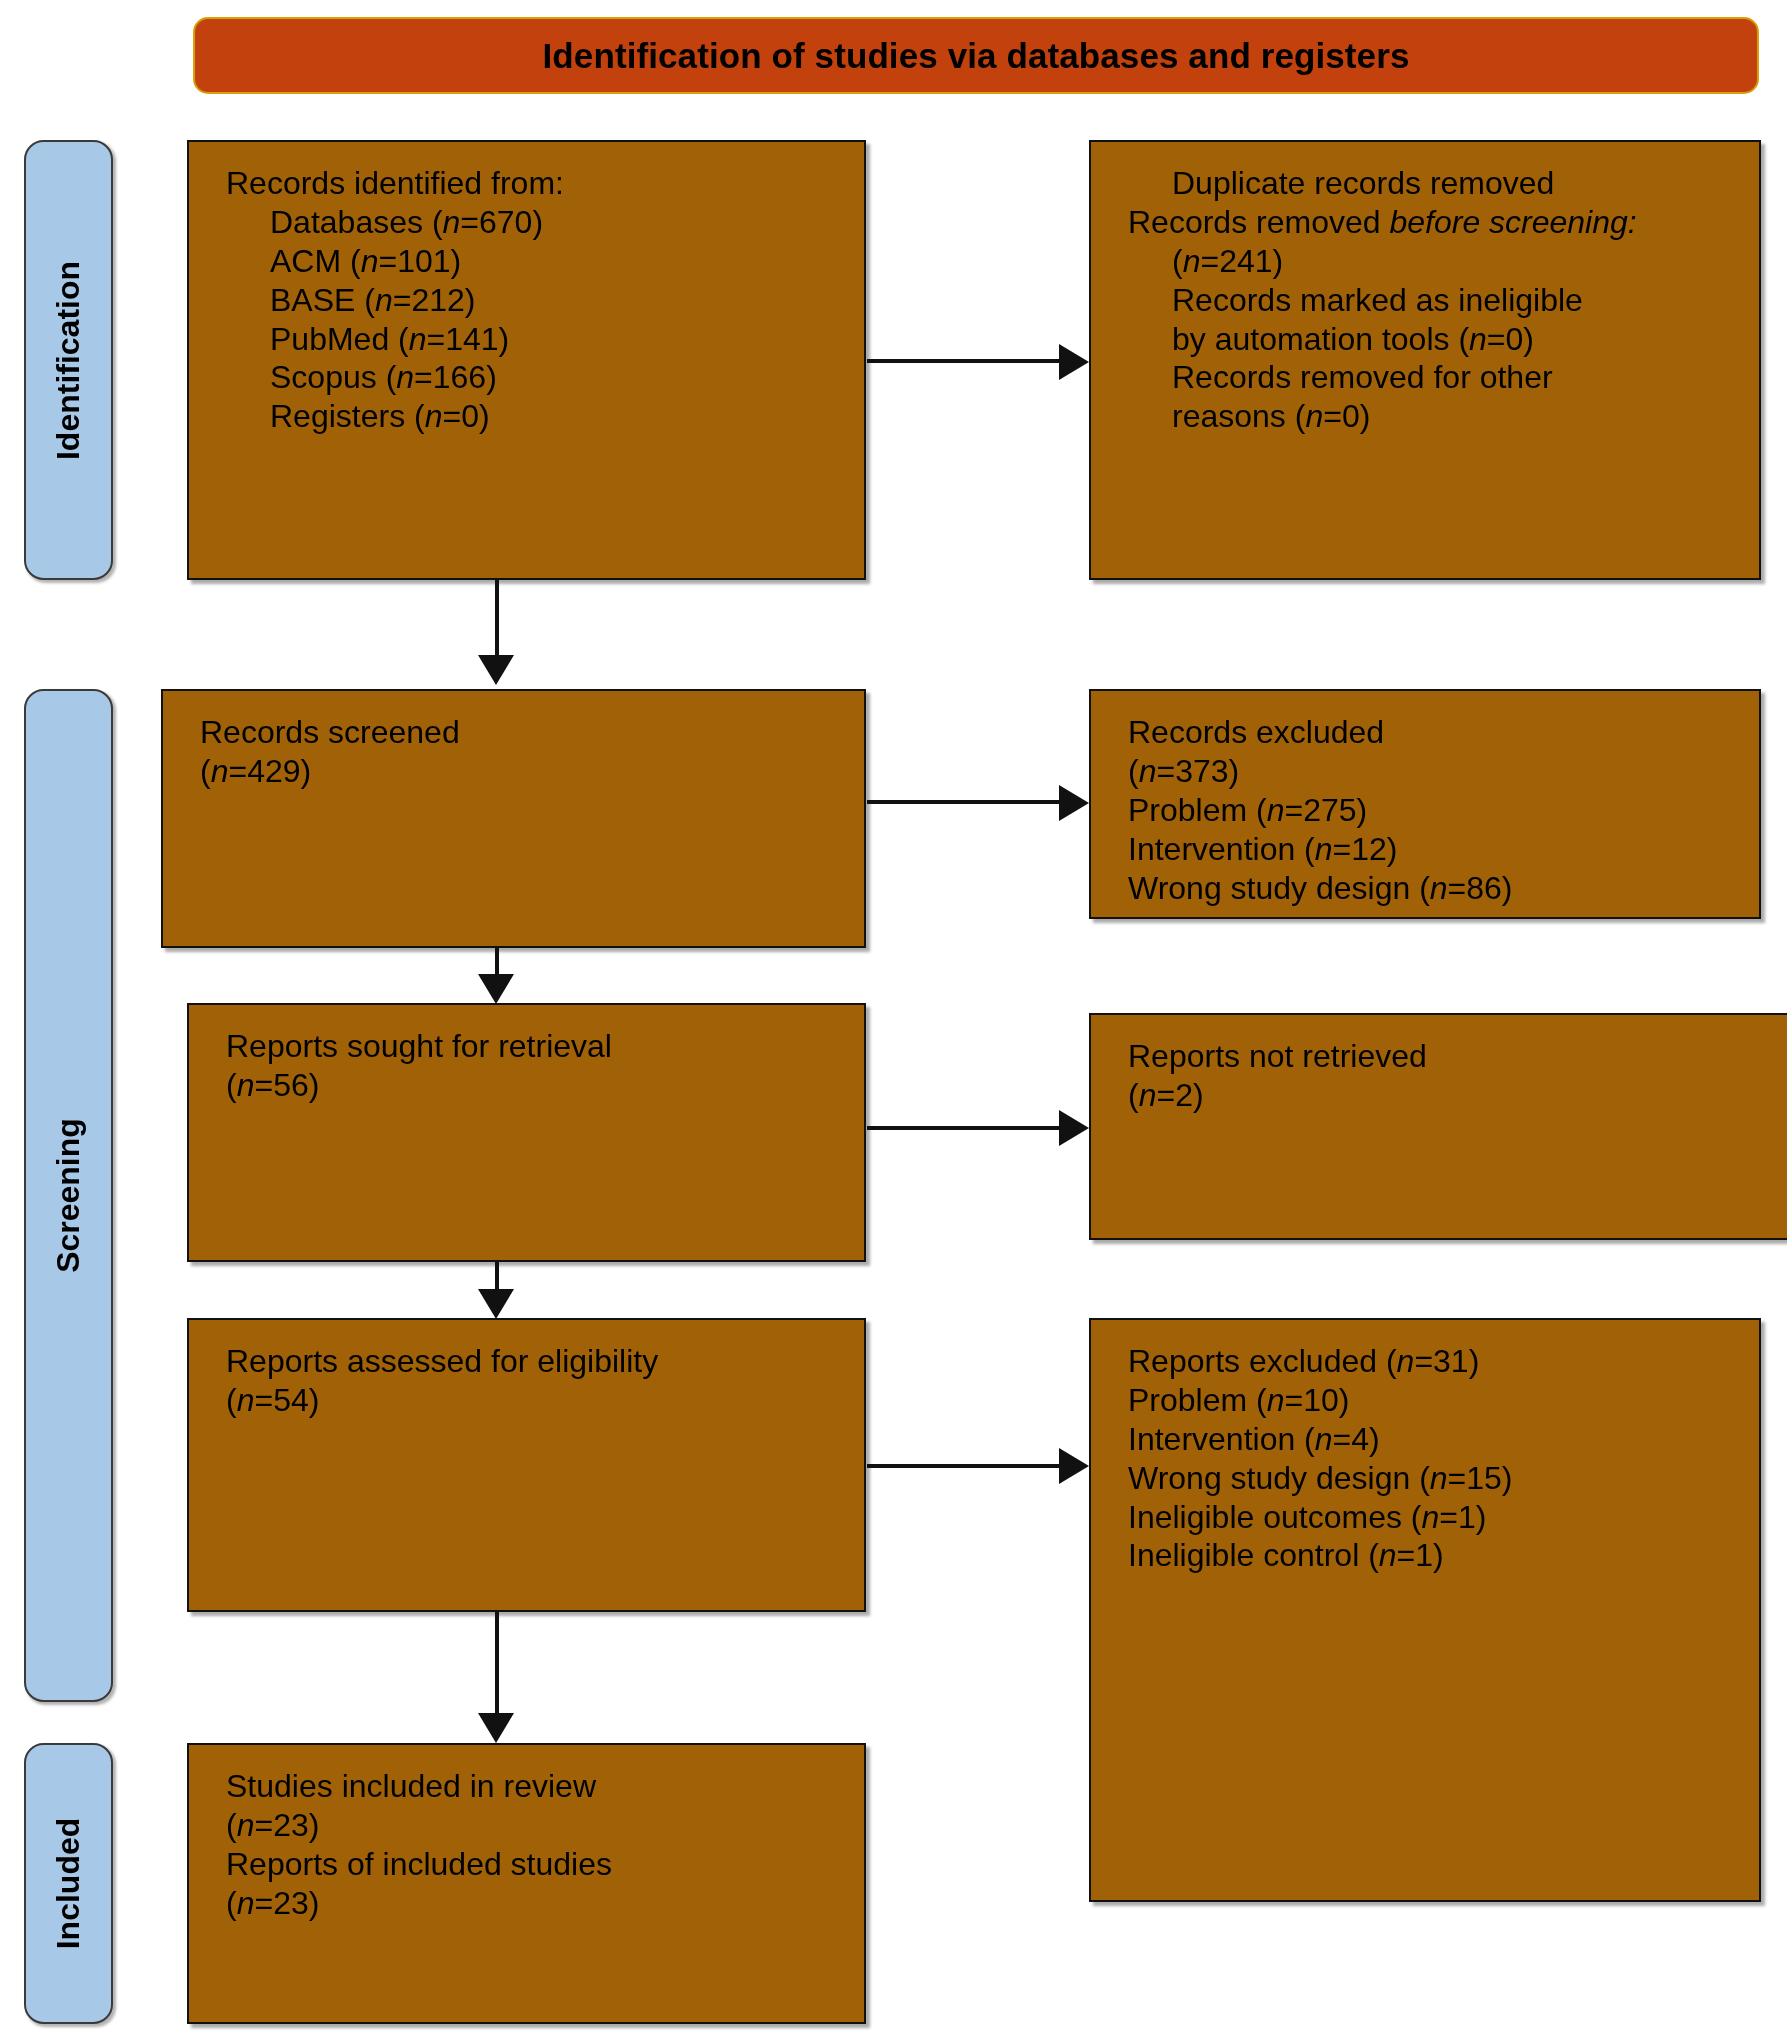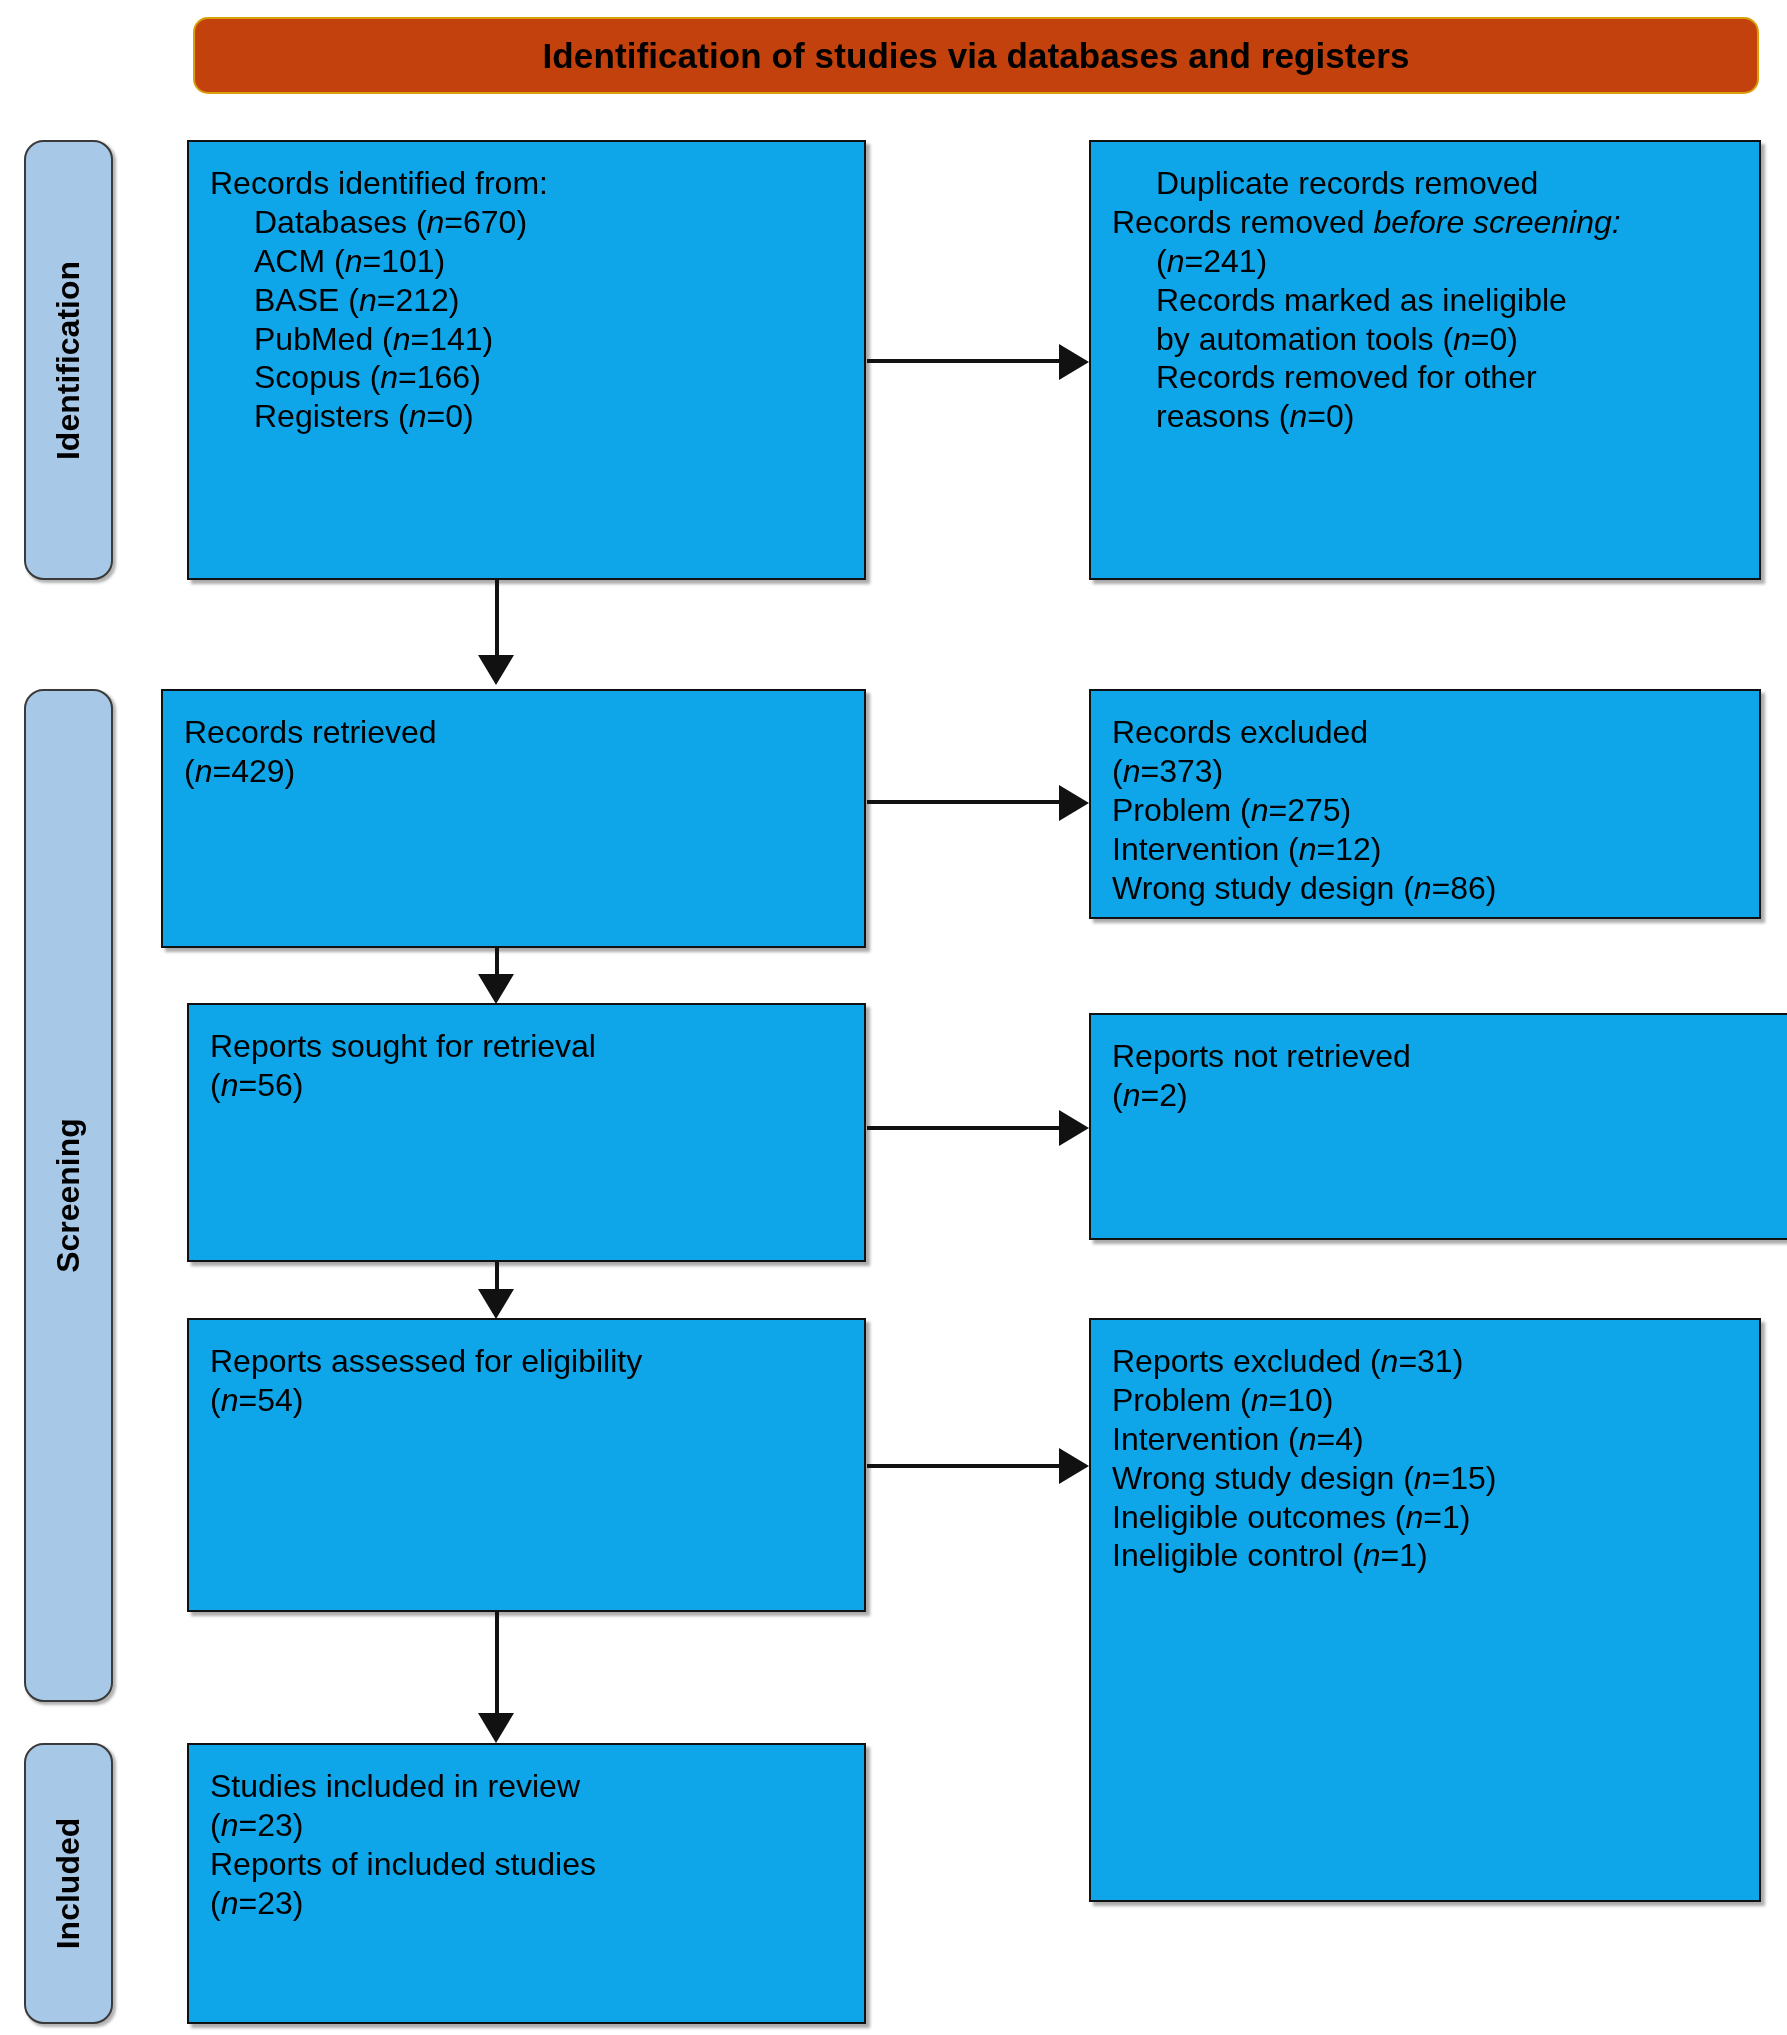--- a/index.html
+++ b/index.html
@@ -64,24 +64,25 @@
     white-space: nowrap;
     transform: rotate(-90deg);
   }
   #stage-identification { top: 140px; height: 440px; }
   #stage-screening     { top: 689px; height: 1013px; }
   #stage-included      { top: 1743px; height: 281px; }
 
   
   .box {
     position: absolute;
-    background: #0ea5e9;
+    background: #a16207;
     border: 2.9px solid #111111;
     box-sizing: border-box;
     box-shadow: 4px 4px 2.9px rgba(0,0,0,0.33);
+    padding-left: 16px;
   }
   .box-inner {
     padding: 22px 17.3px 0 21px;
     font-size: 32px;
     line-height: 1.215;
     color: #000000;
   }
   .ln { white-space: nowrap; }
   .ln.wrap { white-space: normal; }
   .indent { padding-left: 44px; }
@@ -170,21 +171,21 @@
       <div class="ln hang"><span>(</span><em>n</em><span>=241)</span></div>
       <div class="ln hang">Records marked as ineligible</div>
       <div class="ln hang"><span>by automation tools (</span><em>n</em><span>=0)</span></div>
       <div class="ln hang">Records removed for other</div>
       <div class="ln hang"><span>reasons (</span><em>n</em><span>=0)</span></div>
     </div>
   </div>
 
   <div class="box" id="box-screened">
     <div class="box-inner">
-      <div class="ln">Records retrieved</div>
+      <div class="ln">Records screened</div>
       <div class="ln"><span>(</span><em>n</em><span>=429)</span></div>
     </div>
   </div>
 
   <div class="box" id="box-rec-excluded">
     <div class="box-inner">
       <div class="ln">Records excluded</div>
       <div class="ln"><span>(</span><em>n</em><span>=373)</span></div>
       <div class="ln"><span>Problem (</span><em>n</em><span>=275)</span></div>
       <div class="ln"><span>Intervention (</span><em>n</em><span>=12)</span></div>

